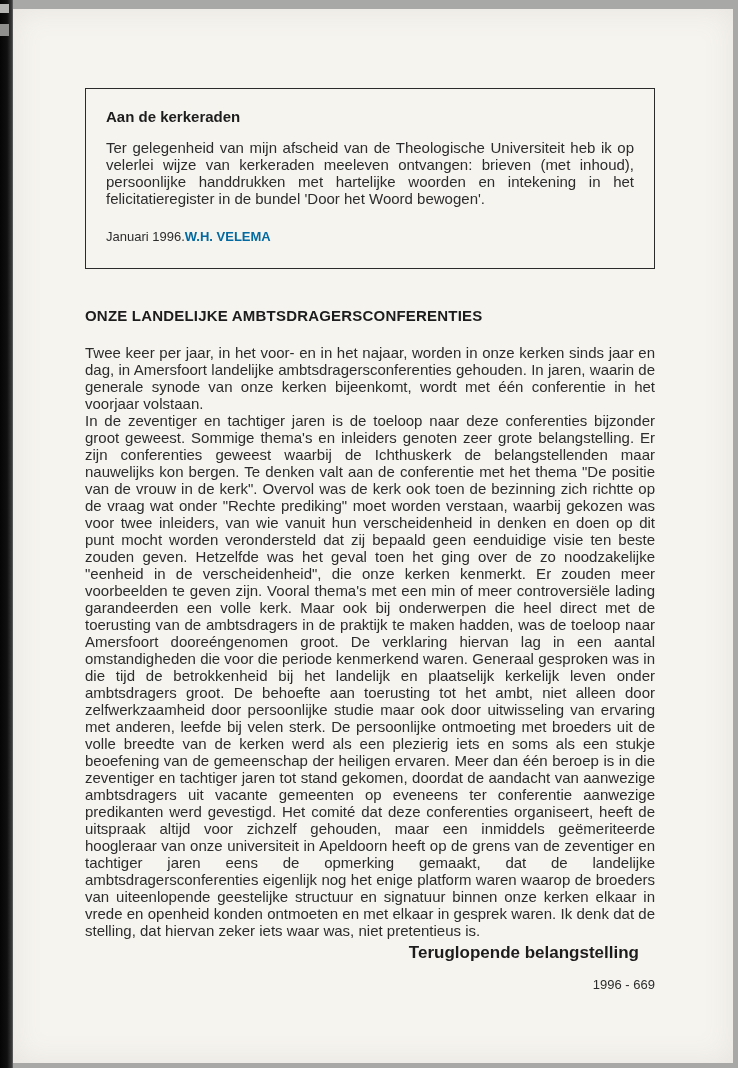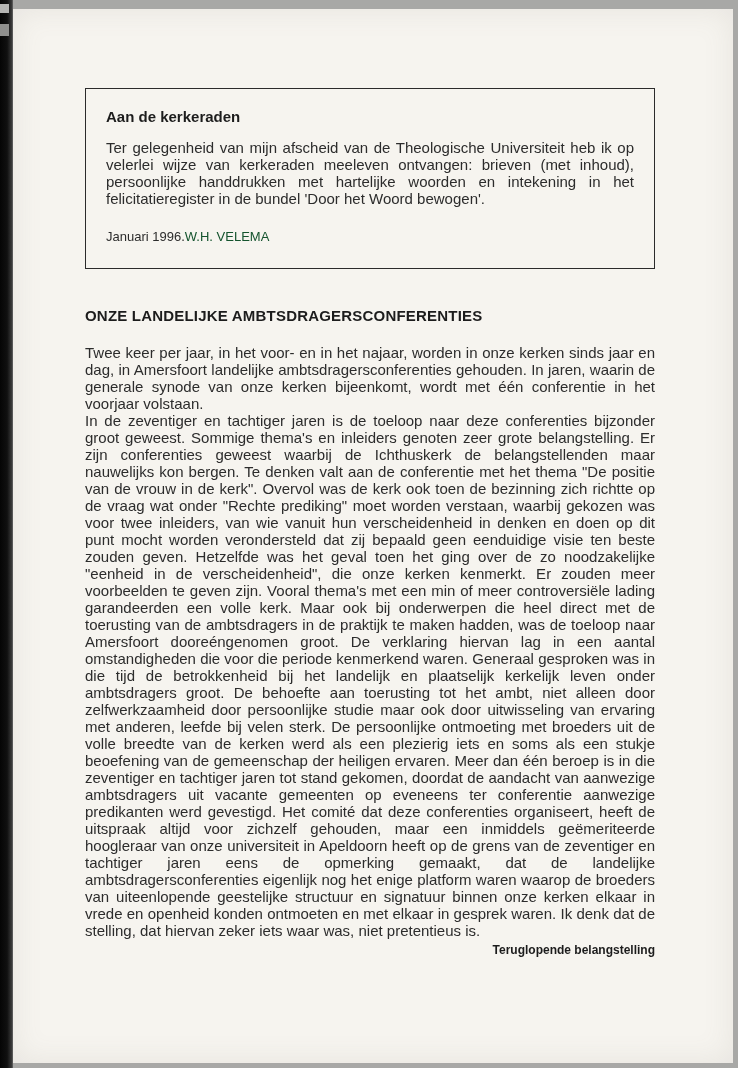--- a/index.html
+++ b/index.html
@@ -68,36 +68,36 @@
     hyphens: auto;
     -webkit-hyphens: auto;
   }
   .sig-row {
     display: flex;
     align-items: baseline;
     margin-top: 22px;
     font-size: 13px;
   }
   .sig-name {
-    font-weight: normal;
-    color: #14532d;
+    font-weight: bold;
+    color: #0369a1;
   }
   .article-heading {
     margin: 38px 0 20px 0;
     font-size: 15px;
     font-weight: bold;
     letter-spacing: 0.2px;
     color: #1c1c1c;
   }
   .article p.body-text {
     margin: 0;
   }
   .subheading {
-    margin: 4px 0 0 0;
-    font-size: 12px;
+    margin: 4px 16px 0 0;
+    font-size: 17px;
     font-weight: bold;
     text-align: right;
     color: #1c1c1c;
   }
   .page-footer {
     margin-top: 14px;
     font-size: 13px;
     text-align: right;
     color: #2c2c2c;
   }
@@ -123,16 +123,17 @@
         </div>
       </div>
 
       <div class="article">
         <h1 class="article-heading">ONZE LANDELIJKE AMBTSDRAGERSCONFERENTIES</h1>
         <p class="body-text">Twee keer per jaar, in het voor- en in het najaar, worden in onze kerken sinds jaar en dag, in Amersfoort landelijke ambtsdragersconferenties gehouden. In jaren, waarin de generale synode van onze kerken bijeenkomt, wordt met één conferentie in het voorjaar volstaan.</p>
         <p class="body-text">In de zeventiger en tachtiger jaren is de toeloop naar deze conferenties bijzonder groot geweest. Sommige thema's en inleiders genoten zeer grote belangstelling. Er zijn conferenties geweest waarbij de Ichthuskerk de belangstellenden maar nauwelijks kon bergen. Te denken valt aan de conferentie met het thema "De positie van de vrouw in de kerk". Overvol was de kerk ook toen de bezinning zich richtte op de vraag wat onder "Rechte prediking" moet worden verstaan, waarbij gekozen was voor twee inleiders, van wie vanuit hun verscheidenheid in denken en doen op dit punt mocht worden verondersteld dat zij bepaald geen eenduidige visie ten beste zouden geven. Hetzelfde was het geval toen het ging over de zo noodzakelijke "eenheid in de verscheidenheid", die onze kerken kenmerkt. Er zouden meer voorbeelden te geven zijn. Vooral thema's met een min of meer controversiële lading garandeerden een volle kerk. Maar ook bij onderwerpen die heel direct met de toerusting van de ambtsdragers in de praktijk te maken hadden, was de toeloop naar Amersfoort dooreéngenomen groot. De verklaring hiervan lag in een aantal omstandigheden die voor die periode kenmerkend waren. Generaal gesproken was in die tijd de betrokkenheid bij het landelijk en plaatselijk kerkelijk leven onder ambtsdragers groot. De behoefte aan toerusting tot het ambt, niet alleen door zelfwerkzaamheid door persoonlijke studie maar ook door uitwisseling van ervaring met anderen, leefde bij velen sterk. De persoonlijke ontmoeting met broeders uit de volle breedte van de kerken werd als een plezierig iets en soms als een stukje beoefening van de gemeenschap der heiligen ervaren. Meer dan één beroep is in die zeventiger en tachtiger jaren tot stand gekomen, doordat de aandacht van aanwezige ambtsdragers uit vacante gemeenten op eveneens ter conferentie aanwezige predikanten werd gevestigd. Het comité dat deze conferenties organiseert, heeft de uitspraak altijd voor zichzelf gehouden, maar een inmiddels geëmeriteerde hoogleraar van onze universiteit in Apeldoorn heeft op de grens van de zeventiger en tachtiger jaren eens de opmerking gemaakt, dat de landelijke ambtsdragersconferenties eigenlijk nog het enige platform waren waarop de broeders van uiteenlopende geestelijke structuur en signatuur binnen onze kerken elkaar in vrede en openheid konden ontmoeten en met elkaar in gesprek waren. Ik denk dat de stelling, dat hiervan zeker iets waar was, niet pretentieus is.</p>
         <h3 class="subheading">Teruglopende belangstelling</h3>
       </div>
 
+      <div class="page-footer">1996 - 669</div>
 
     </div>
   </div>
 </div>
 
 </body></html>

